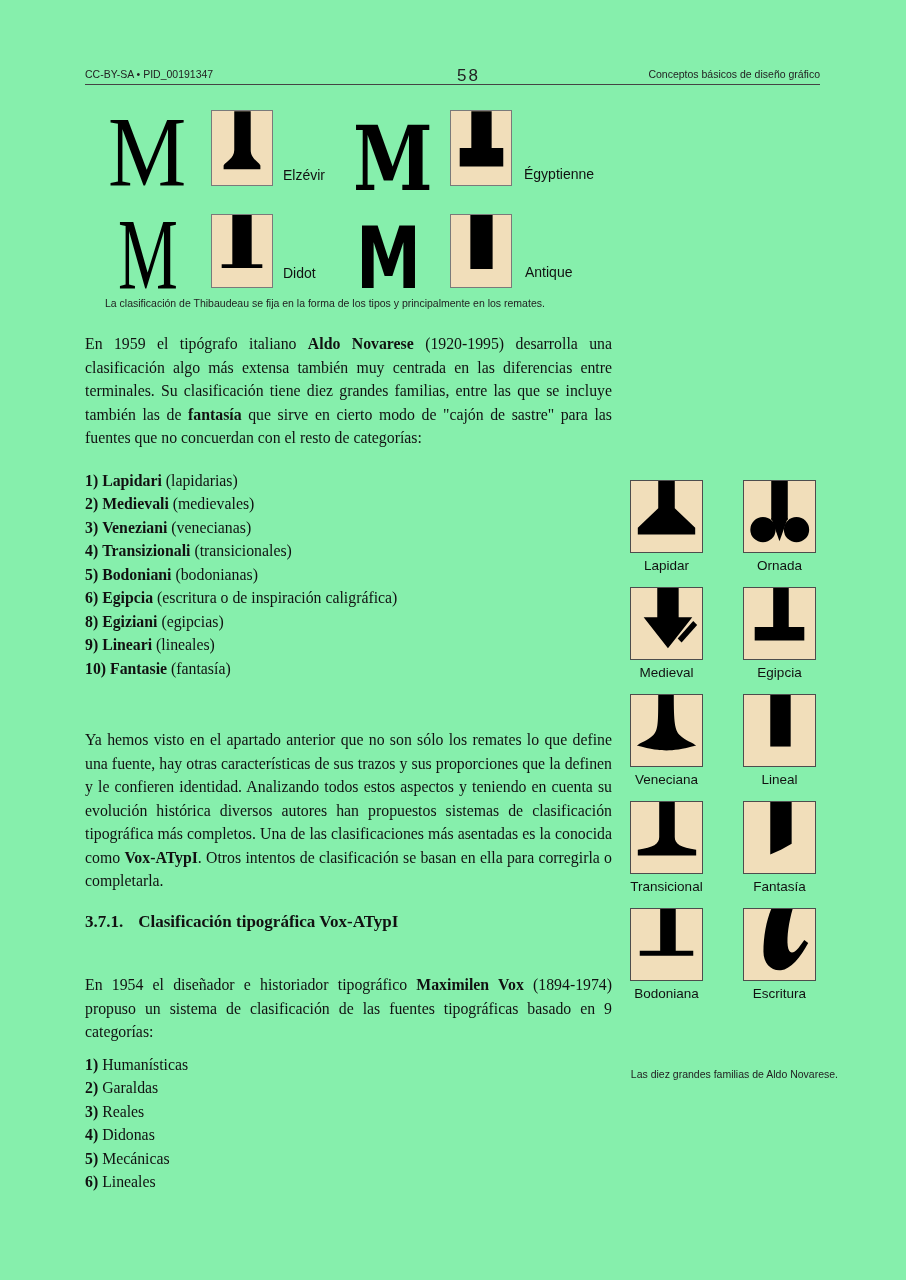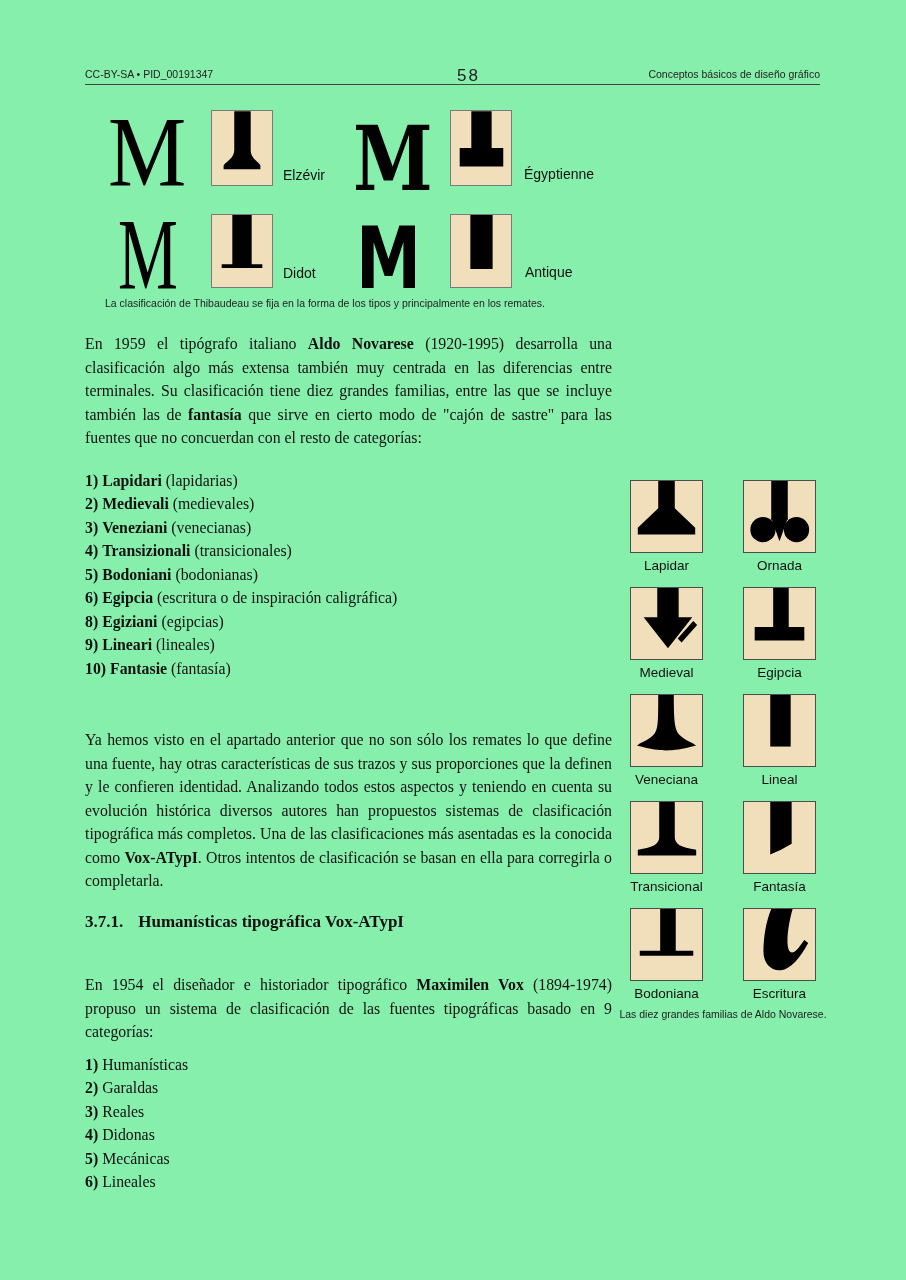--- a/index.html
+++ b/index.html
@@ -35,21 +35,21 @@
   .plist .it{}
   h3.sect{font-size:17px;line-height:22px;font-weight:700;}
   h3.sect .hnum{margin-right:15px;}
 
   
   #sidebar{left:630px;top:480px;width:186px;display:grid;grid-template-columns:73px 73px;column-gap:40px;row-gap:14px;}
   .cell{width:73px;}
   .cell .glyphbox{width:73px;height:73px;background:var(--sample_bg);border:1px solid var(--border_dark);}
   .cell .glyphbox svg{display:block;width:100%;height:100%;}
   .cell figcaption{margin-top:5px;text-align:center;font-family:"Liberation Sans",sans-serif;font-size:13.5px;color:#111;white-space:nowrap;}
-  #sidebar-caption{left:608px;top:1008px;width:230px;text-align:center;}
+  #sidebar-caption{left:608px;top:1068px;width:230px;text-align:right;}
   b{font-weight:700;}
 </style>
 </head>
 <body>
 
 <div id="page">
 
   <span class="abs hdr" style="left:85px;top:68px;">CC-BY-SA • PID_00191347</span>
   <span class="abs hdr" style="left:440px;top:66px;font-size:17px;letter-spacing:2px;padding-left:17px;">58</span>
   <span class="abs hdr" style="right:86px;top:68px;">Conceptos básicos de diseño gráfico</span>
@@ -100,21 +100,21 @@
     <div><b>4)</b> <b class="it">Transizionali</b> <span>(transicionales)</span></div>
     <div><b>5)</b> <b class="it">Bodoniani</b> <span>(bodonianas)</span></div>
     <div><b>6)</b> <b class="it">Egipcia</b> <span>(escritura o de inspiración caligráfica)</span></div>
     <div><b>8)</b> <b class="it">Egiziani</b> <span>(egipcias)</span></div>
     <div><b>9)</b> <b class="it">Lineari</b> <span>(lineales)</span></div>
     <div><b>10)</b> <b class="it">Fantasie</b> <span>(fantasía)</span></div>
   </div>
 
   <p class="abs bodytext" style="left:85px;top:728px;"><span>Ya hemos visto en el apartado anterior que no son sólo los remates lo que define una fuente, hay otras características de sus trazos y sus proporciones que la definen y le confieren identidad. Analizando todos estos aspectos y teniendo en cuenta su evolución histórica diversos autores han propuestos sistemas de clasificación tipográfica más completos. Una de las clasificaciones más asentadas es la conocida como </span><b>Vox-ATypI</b><span>. Otros intentos de clasificación se basan en ella para corregirla o completarla.</span></p>
 
-  <h3 class="abs sect" style="left:85px;top:911px;"><span class="hnum">3.7.1.</span><span>Humanísticas tipográfica Vox-ATypI</span></h3>
+  <h3 class="abs sect" style="left:85px;top:911px;"><span class="hnum">3.7.1.</span><span>Clasificación tipográfica Vox-ATypI</span></h3>
 
   <p class="abs bodytext" style="left:85px;top:958px;margin-top:15px;"><span>En 1954 el diseñador e historiador tipográfico </span><b>Maximilen Vox</b><span> (1894-1974) propuso un sistema de clasificación de las fuentes tipográficas basado en 9 categorías:</span></p>
 
   <div class="abs plist" style="left:85px;top:1053px;">
     <div><b>1)</b> <span>Humanísticas</span></div>
     <div><b>2)</b> <span>Garaldas</span></div>
     <div><b>3)</b> <span>Reales</span></div>
     <div><b>4)</b> <span>Didonas</span></div>
     <div><b>5)</b> <span>Mecánicas</span></div>
     <div><b>6)</b> <span>Lineales</span></div>

